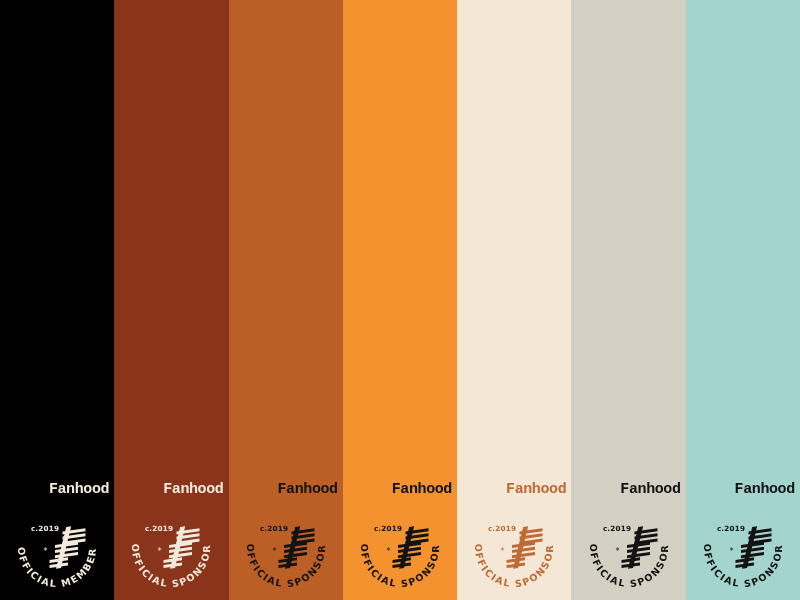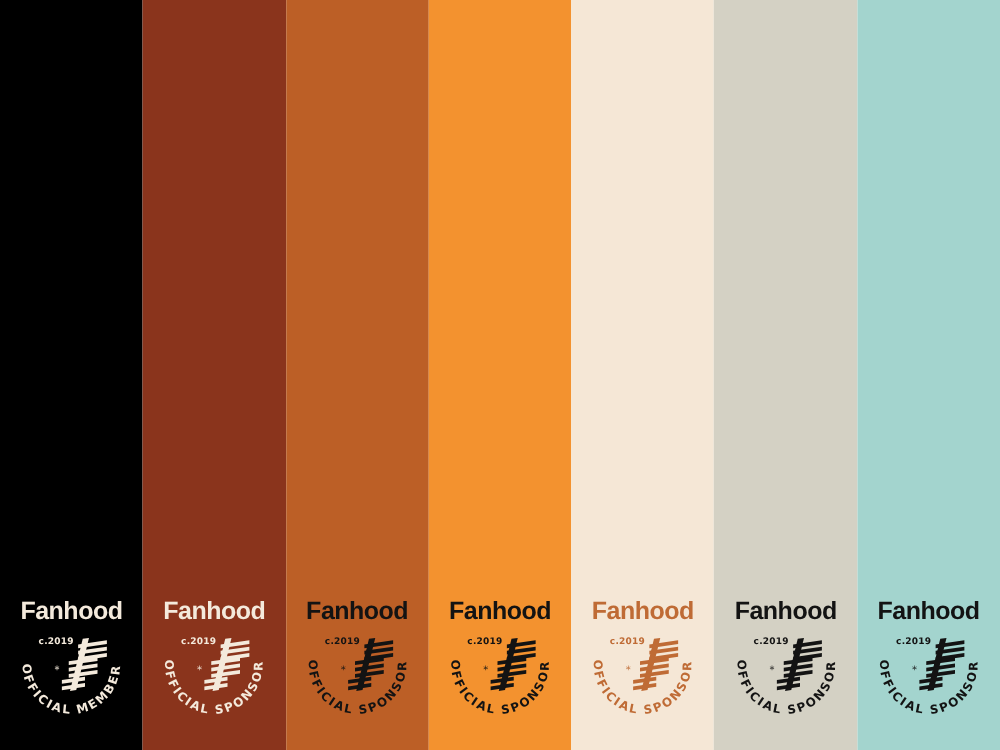--- a/index.html
+++ b/index.html
@@ -30,31 +30,31 @@
     transform: translateX(-50%);
     bottom: 28px;
     width: 104px;
     height: 92px;
   }
   .wordmark {
     position: absolute;
     top: 0;
     left: 0;
     width: 104px;
-    text-align: center;
-    font-family: Liberation Sans, sans-serif;
+    text-align: right;
+    font-family: Liberation Mono, monospace;
     font-weight: bold;
-    font-size: 20px;
+    font-size: 15px;
     letter-spacing: -0.4px;
     line-height: 19px;
     white-space: nowrap;
   }
   .emblem {
     position: absolute;
-    top: 18px;
+    top: 34px;
     left: 0;
     width: 104px;
     height: 74px;
   }
   .emblem svg {
     display: block;
     width: 104px;
     height: 74px;
   }
 </style>

